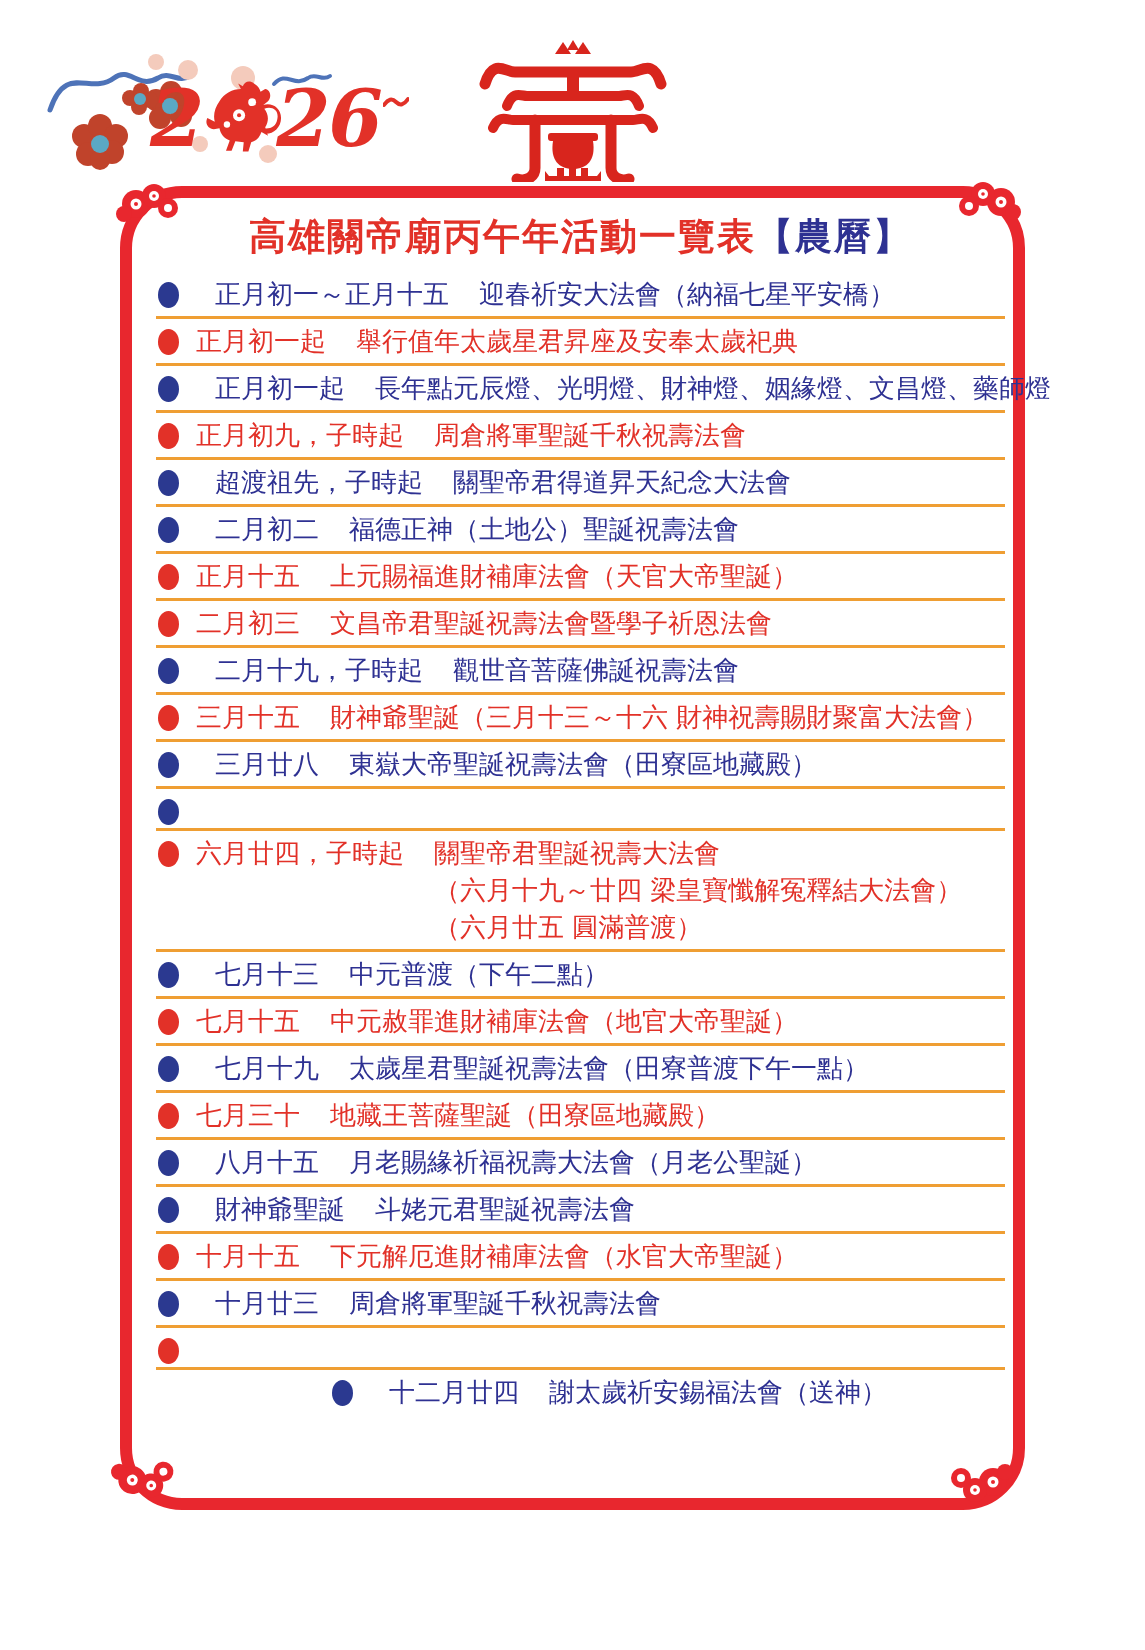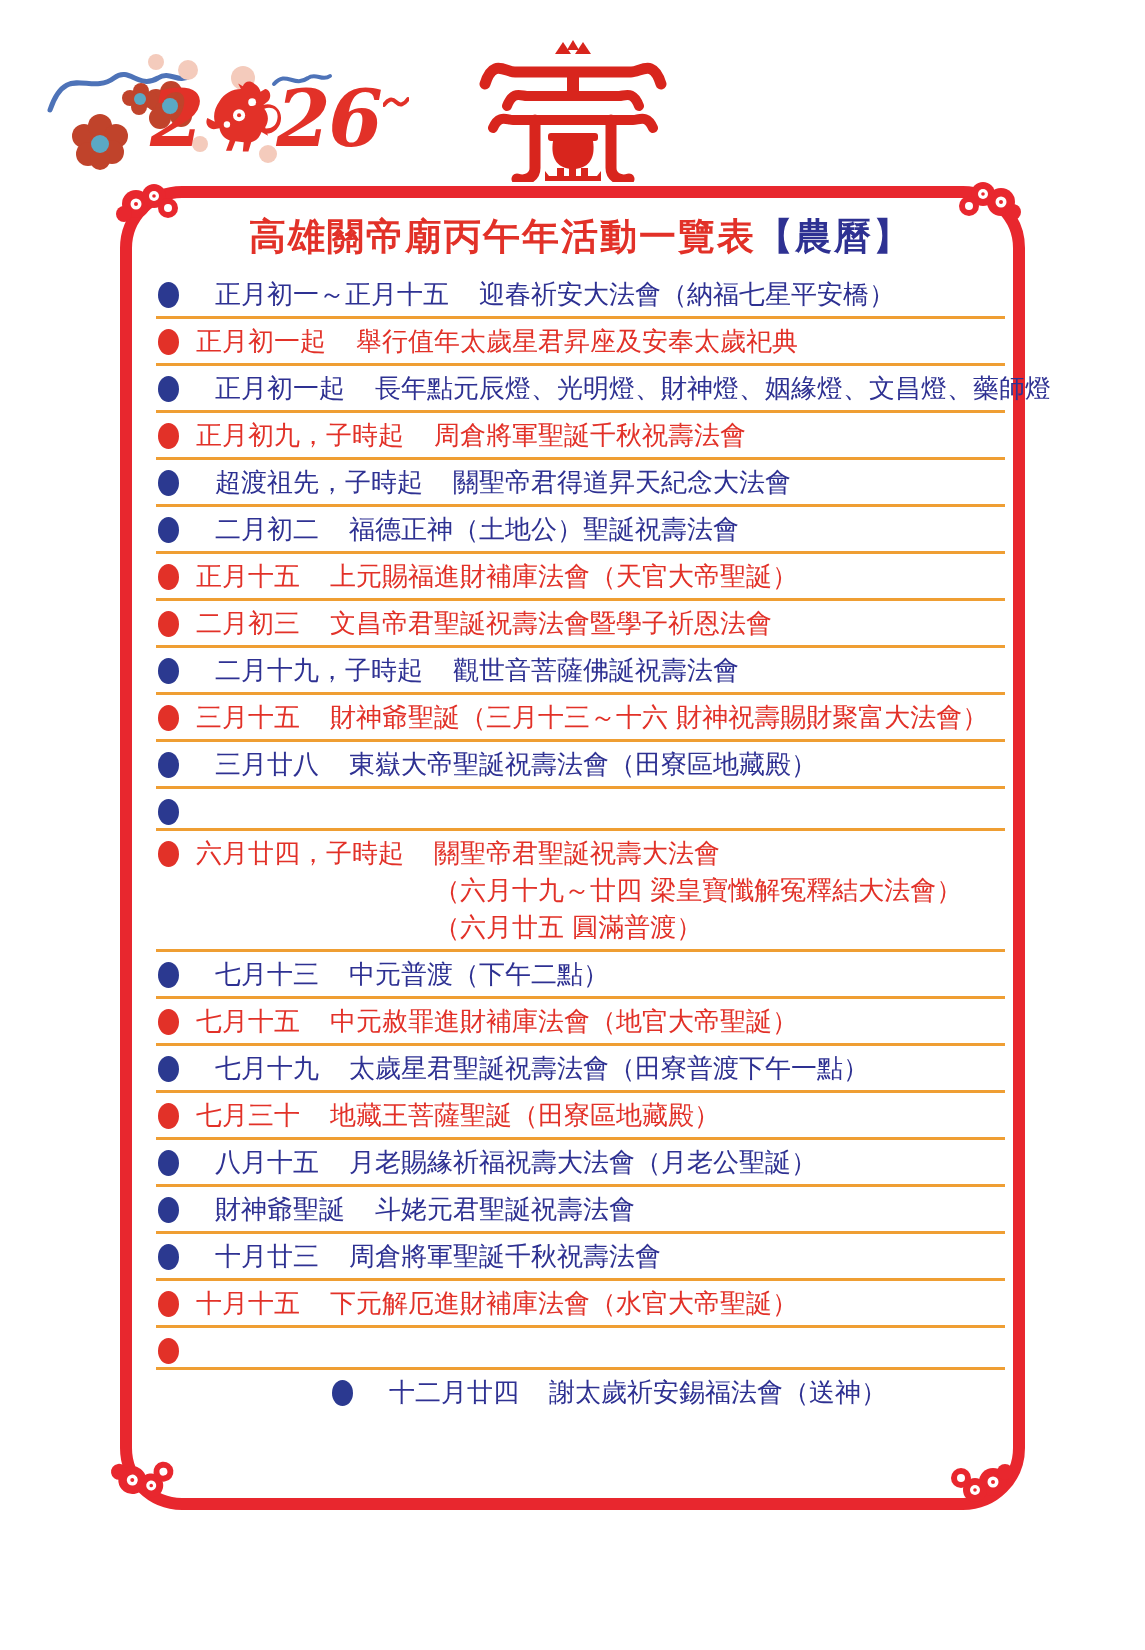--- a/index.html
+++ b/index.html
@@ -360,35 +360,35 @@
         </div>
         <div class="event-row navy">
           <span class="bullet"></span>
           <div class="row-text">
             <span class="date">財神爺聖誕</span>
             <div class="body">
               <div>斗姥元君聖誕祝壽法會</div>
             </div>
           </div>
         </div>
+        <div class="event-row red">
+          <span class="bullet"></span>
+          <div class="row-text">
+            <span class="date">十月十五</span>
+            <div class="body">
+              <div>下元解厄進財補庫法會（水官大帝聖誕）</div>
+            </div>
+          </div>
+        </div>
         <div class="event-row navy">
           <span class="bullet"></span>
           <div class="row-text">
             <span class="date">十月廿三</span>
             <div class="body">
               <div>周倉將軍聖誕千秋祝壽法會</div>
-            </div>
-          </div>
-        </div>
-        <div class="event-row red">
-          <span class="bullet"></span>
-          <div class="row-text">
-            <span class="date">十月十五</span>
-            <div class="body">
-              <div>下元解厄進財補庫法會（水官大帝聖誕）</div>
             </div>
           </div>
         </div>
         <div class="event-row red">
           <span class="bullet"></span>
         </div>
         <div class="event-row navy indent">
           <span class="bullet"></span>
           <div class="row-text">
             <span class="date">十二月廿四</span>

